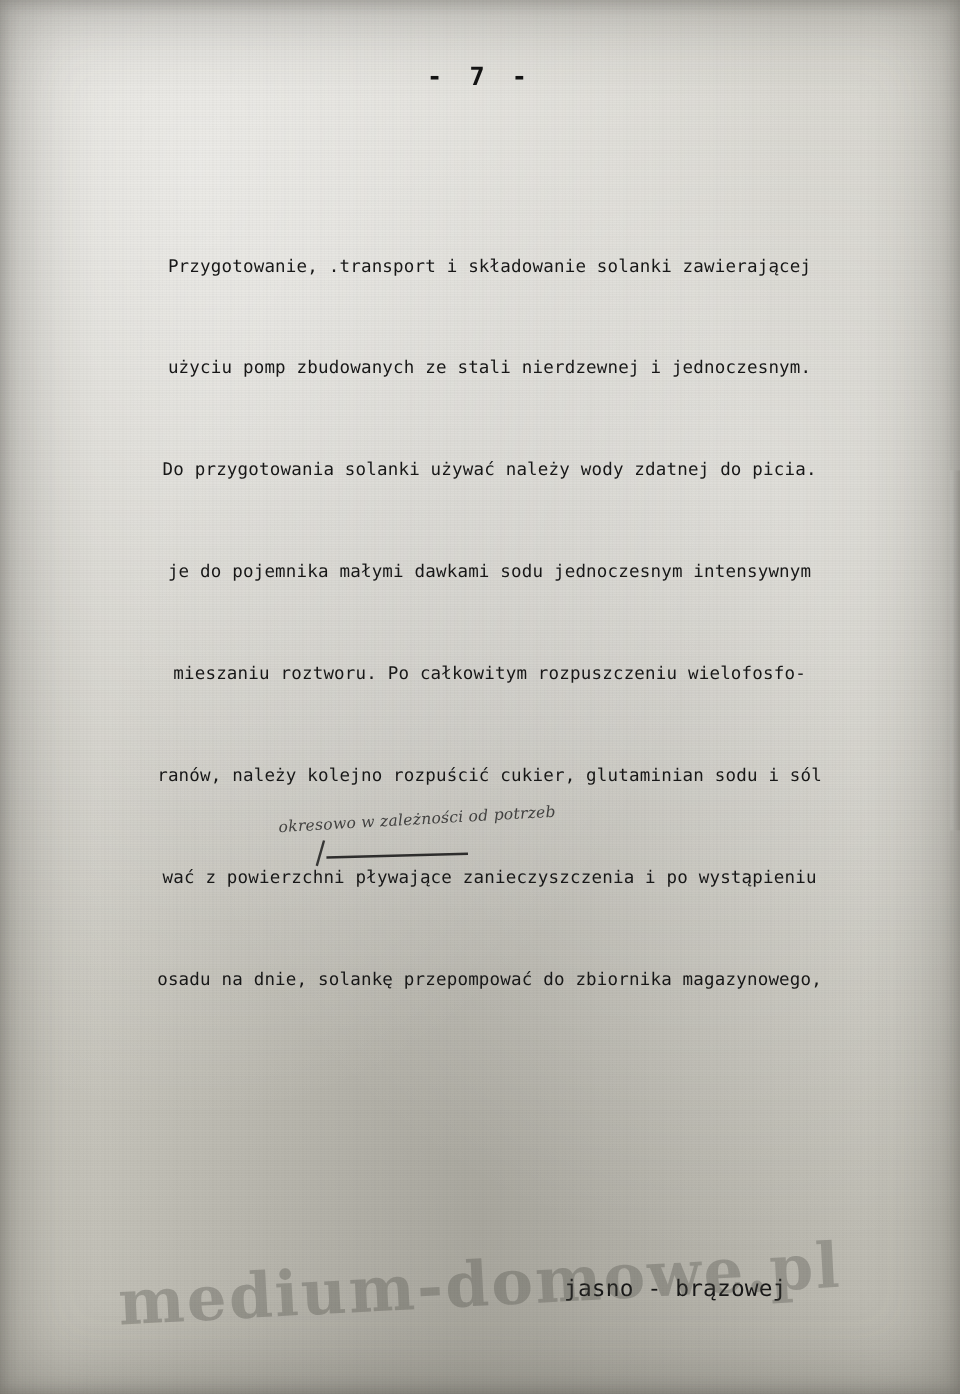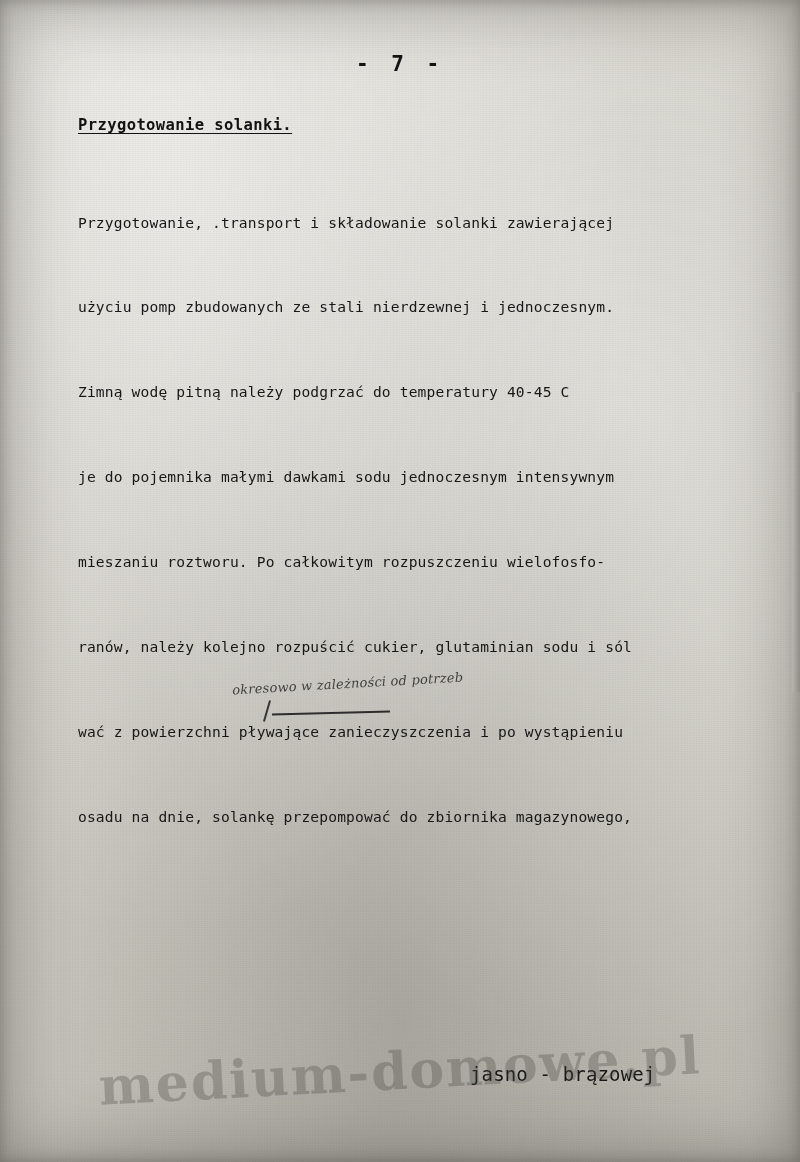--- a/index.html
+++ b/index.html
@@ -70,20 +70,21 @@
     font-size: 14.6px;
     line-height: 28.3px;
     letter-spacing: 0.15px;
     color: #171717;
     white-space: pre-wrap;
   }
   .body-text .ln {
     display: block;
     height: 28.3px;
     white-space: pre;
+    text-align: center;
   }
 
   
   .handwritten {
     position: absolute;
     left: 232px;
     top: 676px;
     font-family: "DejaVu Serif", "Liberation Serif", serif;
     font-style: italic;
     font-size: 13px;
@@ -150,26 +151,25 @@
     pointer-events: none;
   }
 </style>
 </head>
 <body>
 
 <div class="page">
 
   <div class="page-number">- 7 -</div>
 
-  <div class="heading">Przygotowanie solanki.</div>
 
   <div class="body-text">
     <span class="ln">Przygotowanie, .transport i składowanie solanki zawierającej</span>
     <span class="ln">użyciu pomp zbudowanych ze stali nierdzewnej i jednoczesnym.</span>
-    <span class="ln">Zimną wodę pitną należy podgrzać do temperatury 40-45 C</span>
+    <span class="ln">Do przygotowania solanki używać należy wody zdatnej do picia.</span>
     <span class="ln">je do pojemnika małymi dawkami sodu jednoczesnym intensywnym</span>
     <span class="ln">mieszaniu roztworu. Po całkowitym rozpuszczeniu wielofosfo-</span>
     <span class="ln">ranów, należy kolejno rozpuścić cukier, glutaminian sodu i sól</span>
     <span class="ln">wać z powierzchni pływające zanieczyszczenia i po wystąpieniu</span>
     <span class="ln">osadu na dnie, solankę przepompować do zbiornika magazynowego,</span>
     
     
     
     
     

